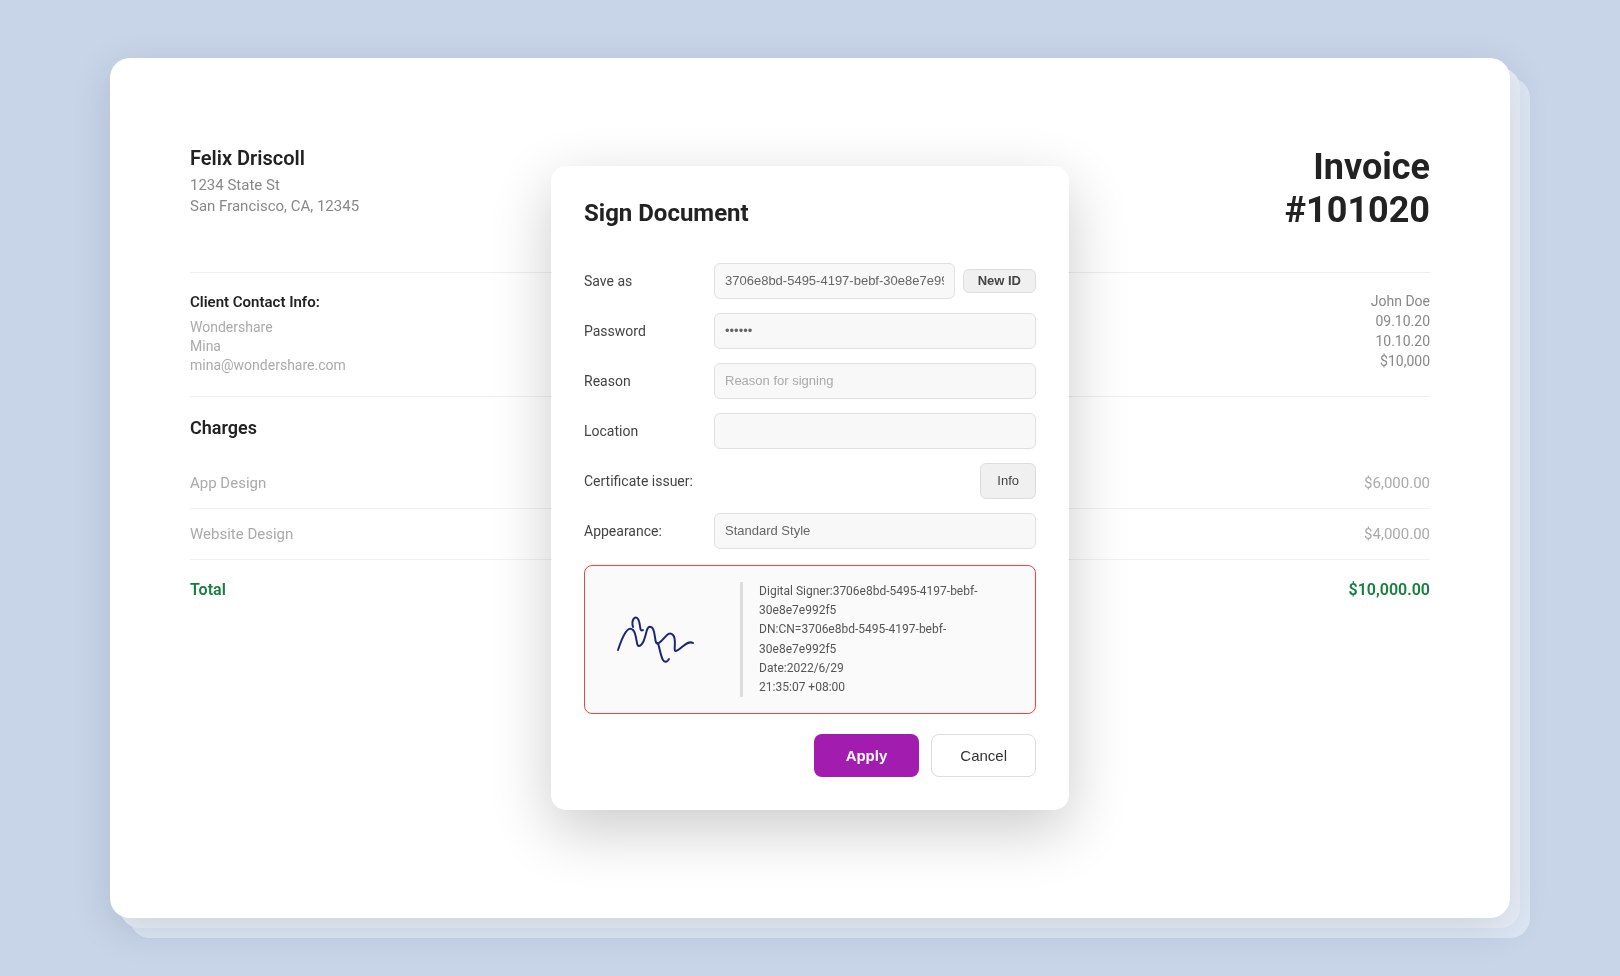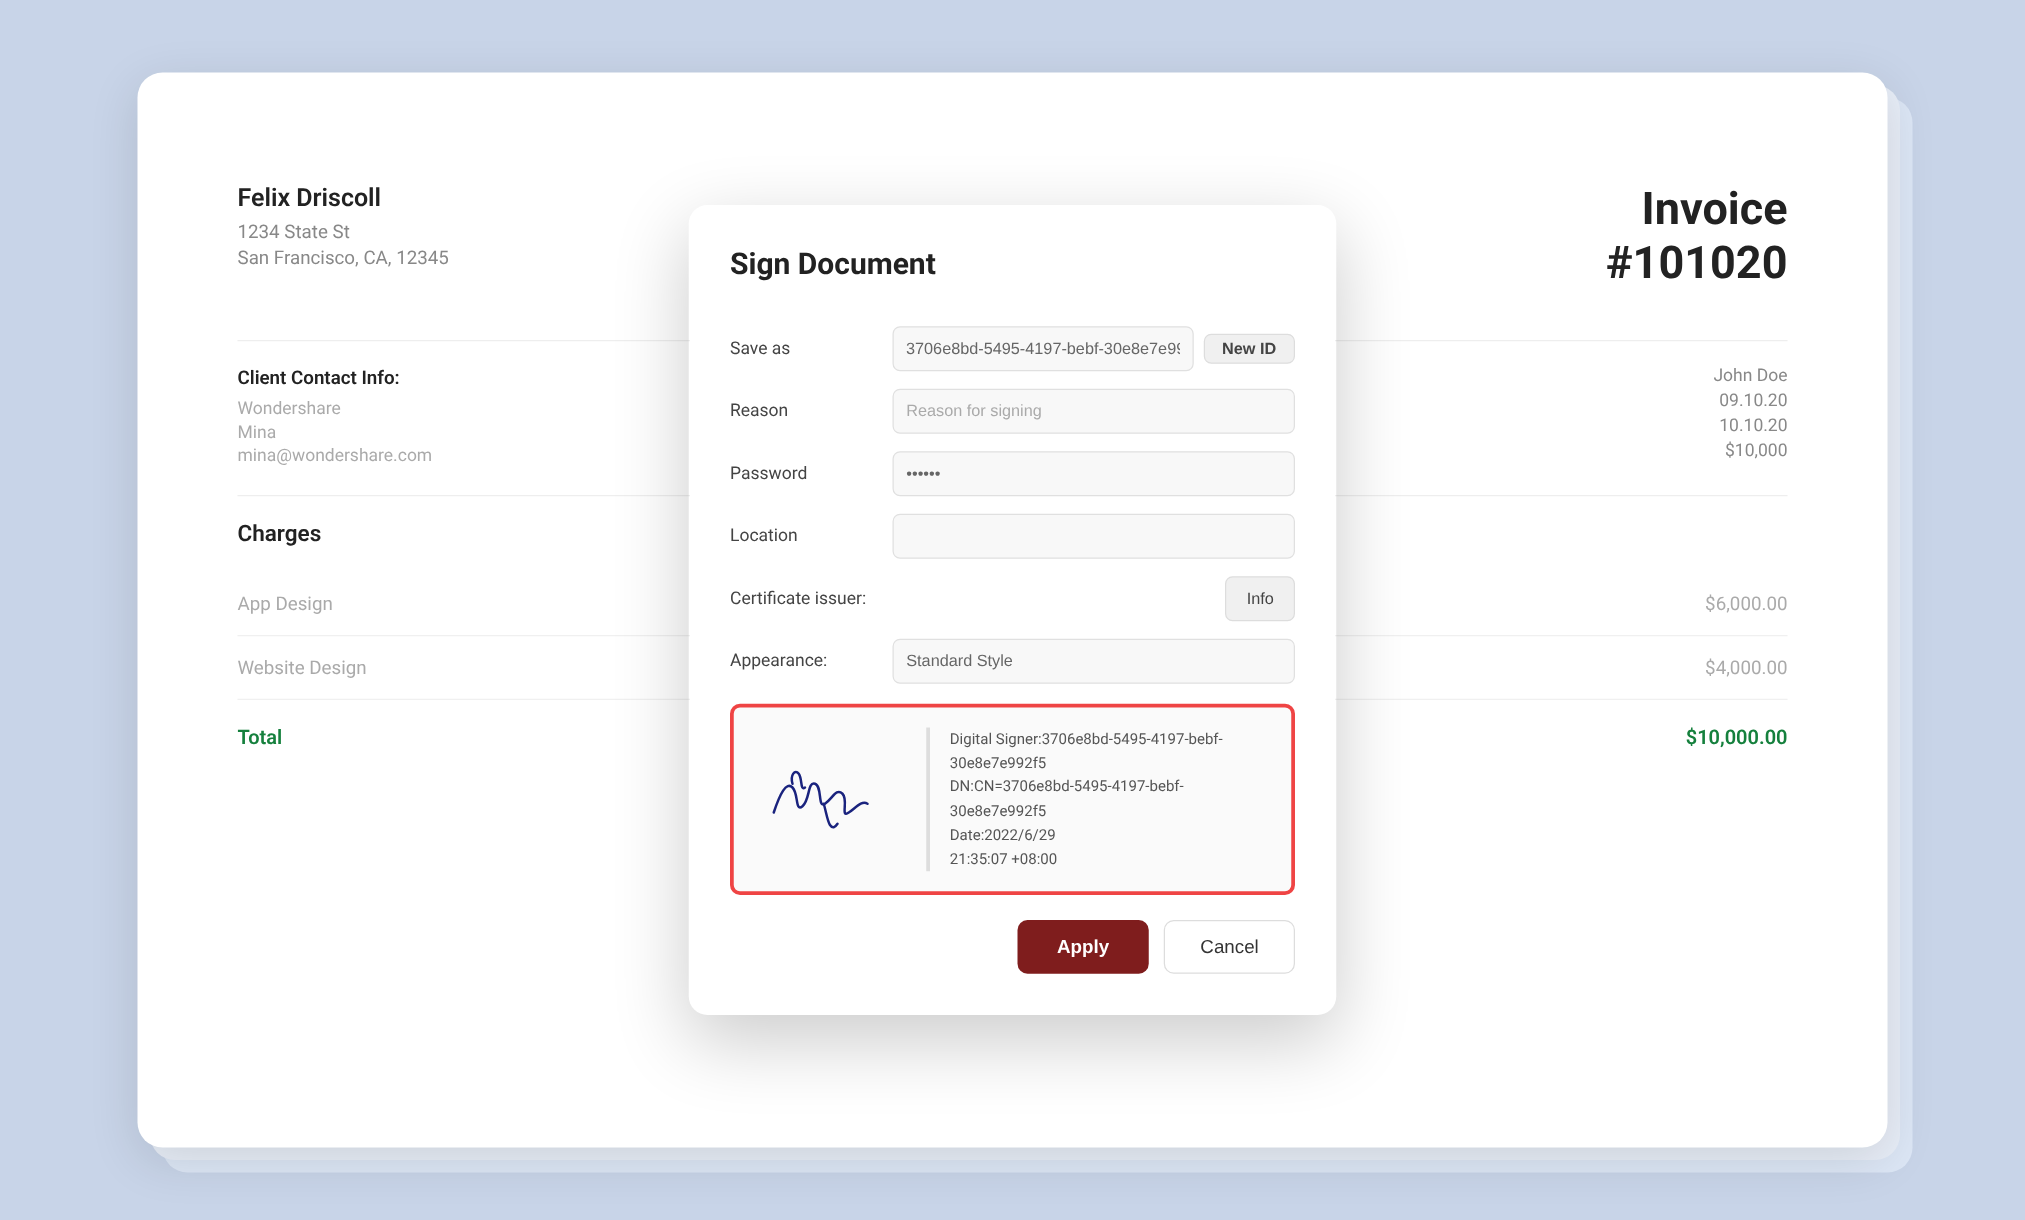--- a/index.html
+++ b/index.html
@@ -261,21 +261,21 @@
       font-size: 14px;
       color: #444;
       flex-shrink: 0;
     }
     .cert-spacer {
       flex: 1;
     }
 
     
     .signature-preview {
-      border: 3px solid #ef4444;
+      border: 1px solid #ef4444;
       border-radius: 8px;
       padding: 16px;
       display: flex;
       align-items: center;
       gap: 16px;
       margin: 16px 0;
       background: #fafafa;
     }
 
     .sig-image {
@@ -295,21 +295,21 @@
     }
 
     
     .modal-actions {
       display: flex;
       justify-content: flex-end;
       gap: 12px;
       margin-top: 20px;
     }
     .btn-apply {
-      background: #7f1d1d;
+      background: #a21caf;
       color: #fff;
       border: none;
       border-radius: 8px;
       padding: 12px 32px;
       font-size: 15px;
       font-weight: 600;
       cursor: pointer;
     }
     .btn-cancel {
       background: #fff;
@@ -391,30 +391,30 @@
 
         <div class="form-row">
           <span class="form-label">Save as</span>
           <div class="form-input-wrapper">
             <input class="form-input" type="text" value="3706e8bd-5495-4197-bebf-30e8e7e992f5" style="">
             <button class="btn-new-id">New ID</button>
           </div>
         </div>
 
         <div class="form-row">
+          <span class="form-label">Password</span>
+          <div class="form-input-wrapper">
+            <input class="form-input" type="password" value="******" style="">
+          </div>
+        </div>
+
+        <div class="form-row">
           <span class="form-label">Reason</span>
           <div class="form-input-wrapper">
             <input class="form-input" type="text" placeholder="Reason for signing" style="">
-          </div>
-        </div>
-
-        <div class="form-row">
-          <span class="form-label">Password</span>
-          <div class="form-input-wrapper">
-            <input class="form-input" type="password" value="******" style="">
           </div>
         </div>
 
         <div class="form-row">
           <span class="form-label">Location</span>
           <div class="form-input-wrapper">
             <input class="form-input" type="text" style="">
           </div>
         </div>
 

